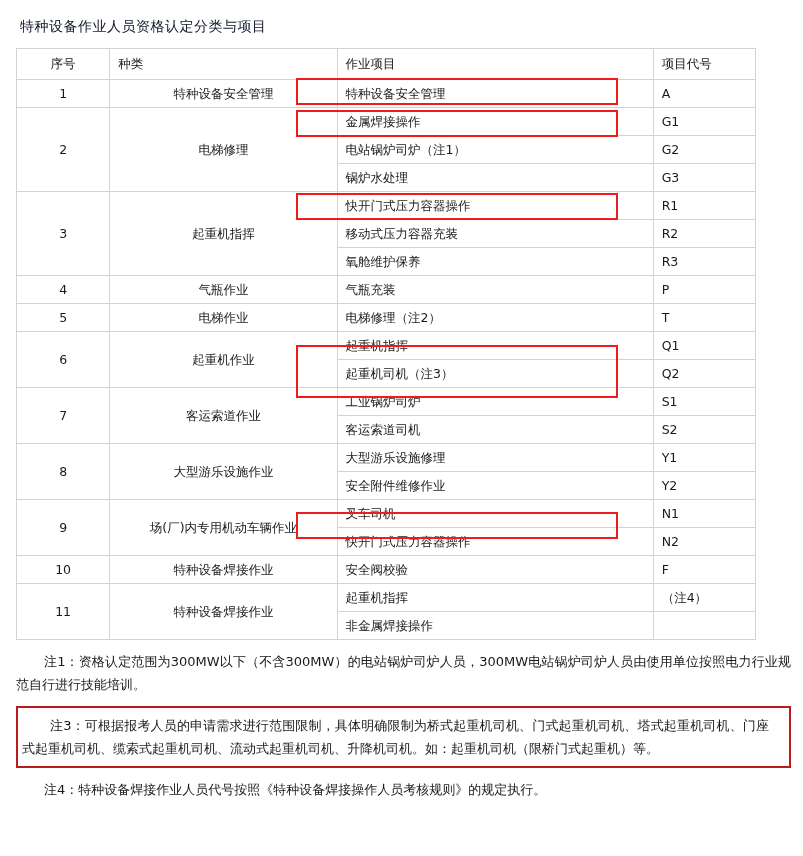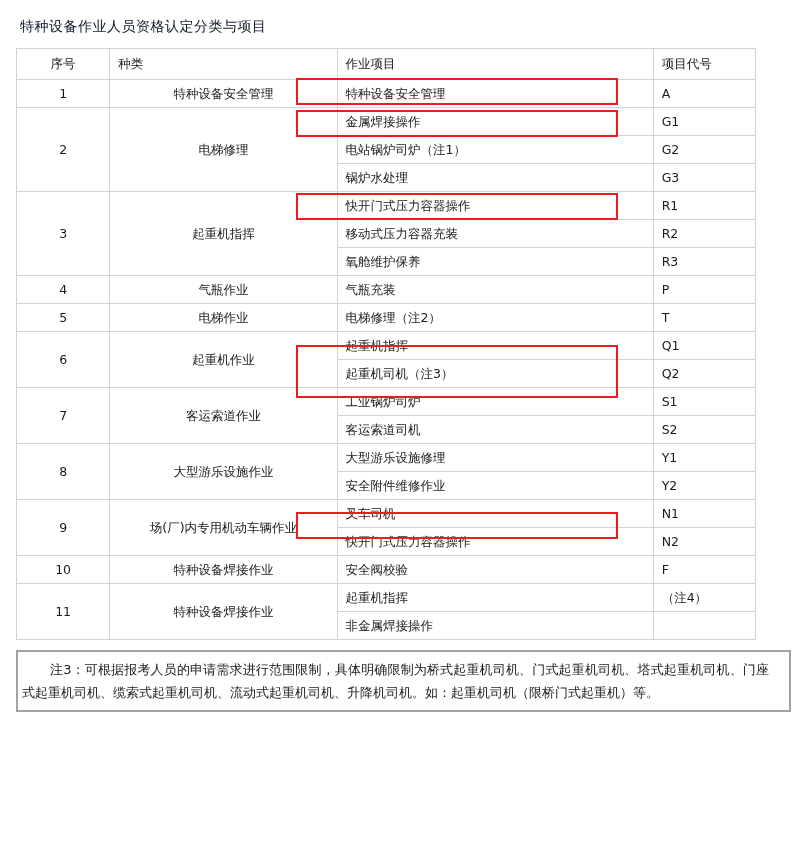--- a/index.html
+++ b/index.html
@@ -69,21 +69,21 @@
   }
   .note {
     font-size: 13px;
     line-height: 23px;
     color: #1a1a1a;
     margin: 0 0 10px 0;
     text-indent: 28px;
     text-align: justify;
   }
   .note.boxed {
-    border: 2px solid #a3a3a3;
+    border: 2px solid #b91c1c;
     padding: 6px 20px 6px 4px;
     box-sizing: border-box;
     margin: 4px 0 10px 0;
   }
 </style>
 </head>
 <body>
 
 <div class="page">
 
@@ -336,21 +336,23 @@
             <div class="cell-pad">非金属焊接操作</div>
           </td>
           <td class="c-code">
             <div class="cell-pad"></div>
           </td>
         </tr>
       </tbody>
   </table>
 
   <div class="notes" id="notes">
+      <p class="note">注1：资格认定范围为300MW以下（不含300MW）的电站锅炉司炉人员，300MW电站锅炉司炉人员由使用单位按照电力行业规范自行进行技能培训。</p>
       <p class="note boxed">注3：可根据报考人员的申请需求进行范围限制，具体明确限制为桥式起重机司机、门式起重机司机、塔式起重机司机、门座式起重机司机、缆索式起重机司机、流动式起重机司机、升降机司机。如：起重机司机（限桥门式起重机）等。</p>
+      <p class="note">注4：特种设备焊接作业人员代号按照《特种设备焊接操作人员考核规则》的规定执行。</p>
     </div>
 
 </div>
 
 <div class="hl" style="left:296px; top:78px; width:322px; height:27px;"></div>
 <div class="hl" style="left:296px; top:110px; width:322px; height:27px;"></div>
 <div class="hl" style="left:296px; top:193px; width:322px; height:27px;"></div>
 <div class="hl" style="left:296px; top:345px; width:322px; height:53px;"></div>
 <div class="hl" style="left:296px; top:512px; width:322px; height:27px;"></div>
 

